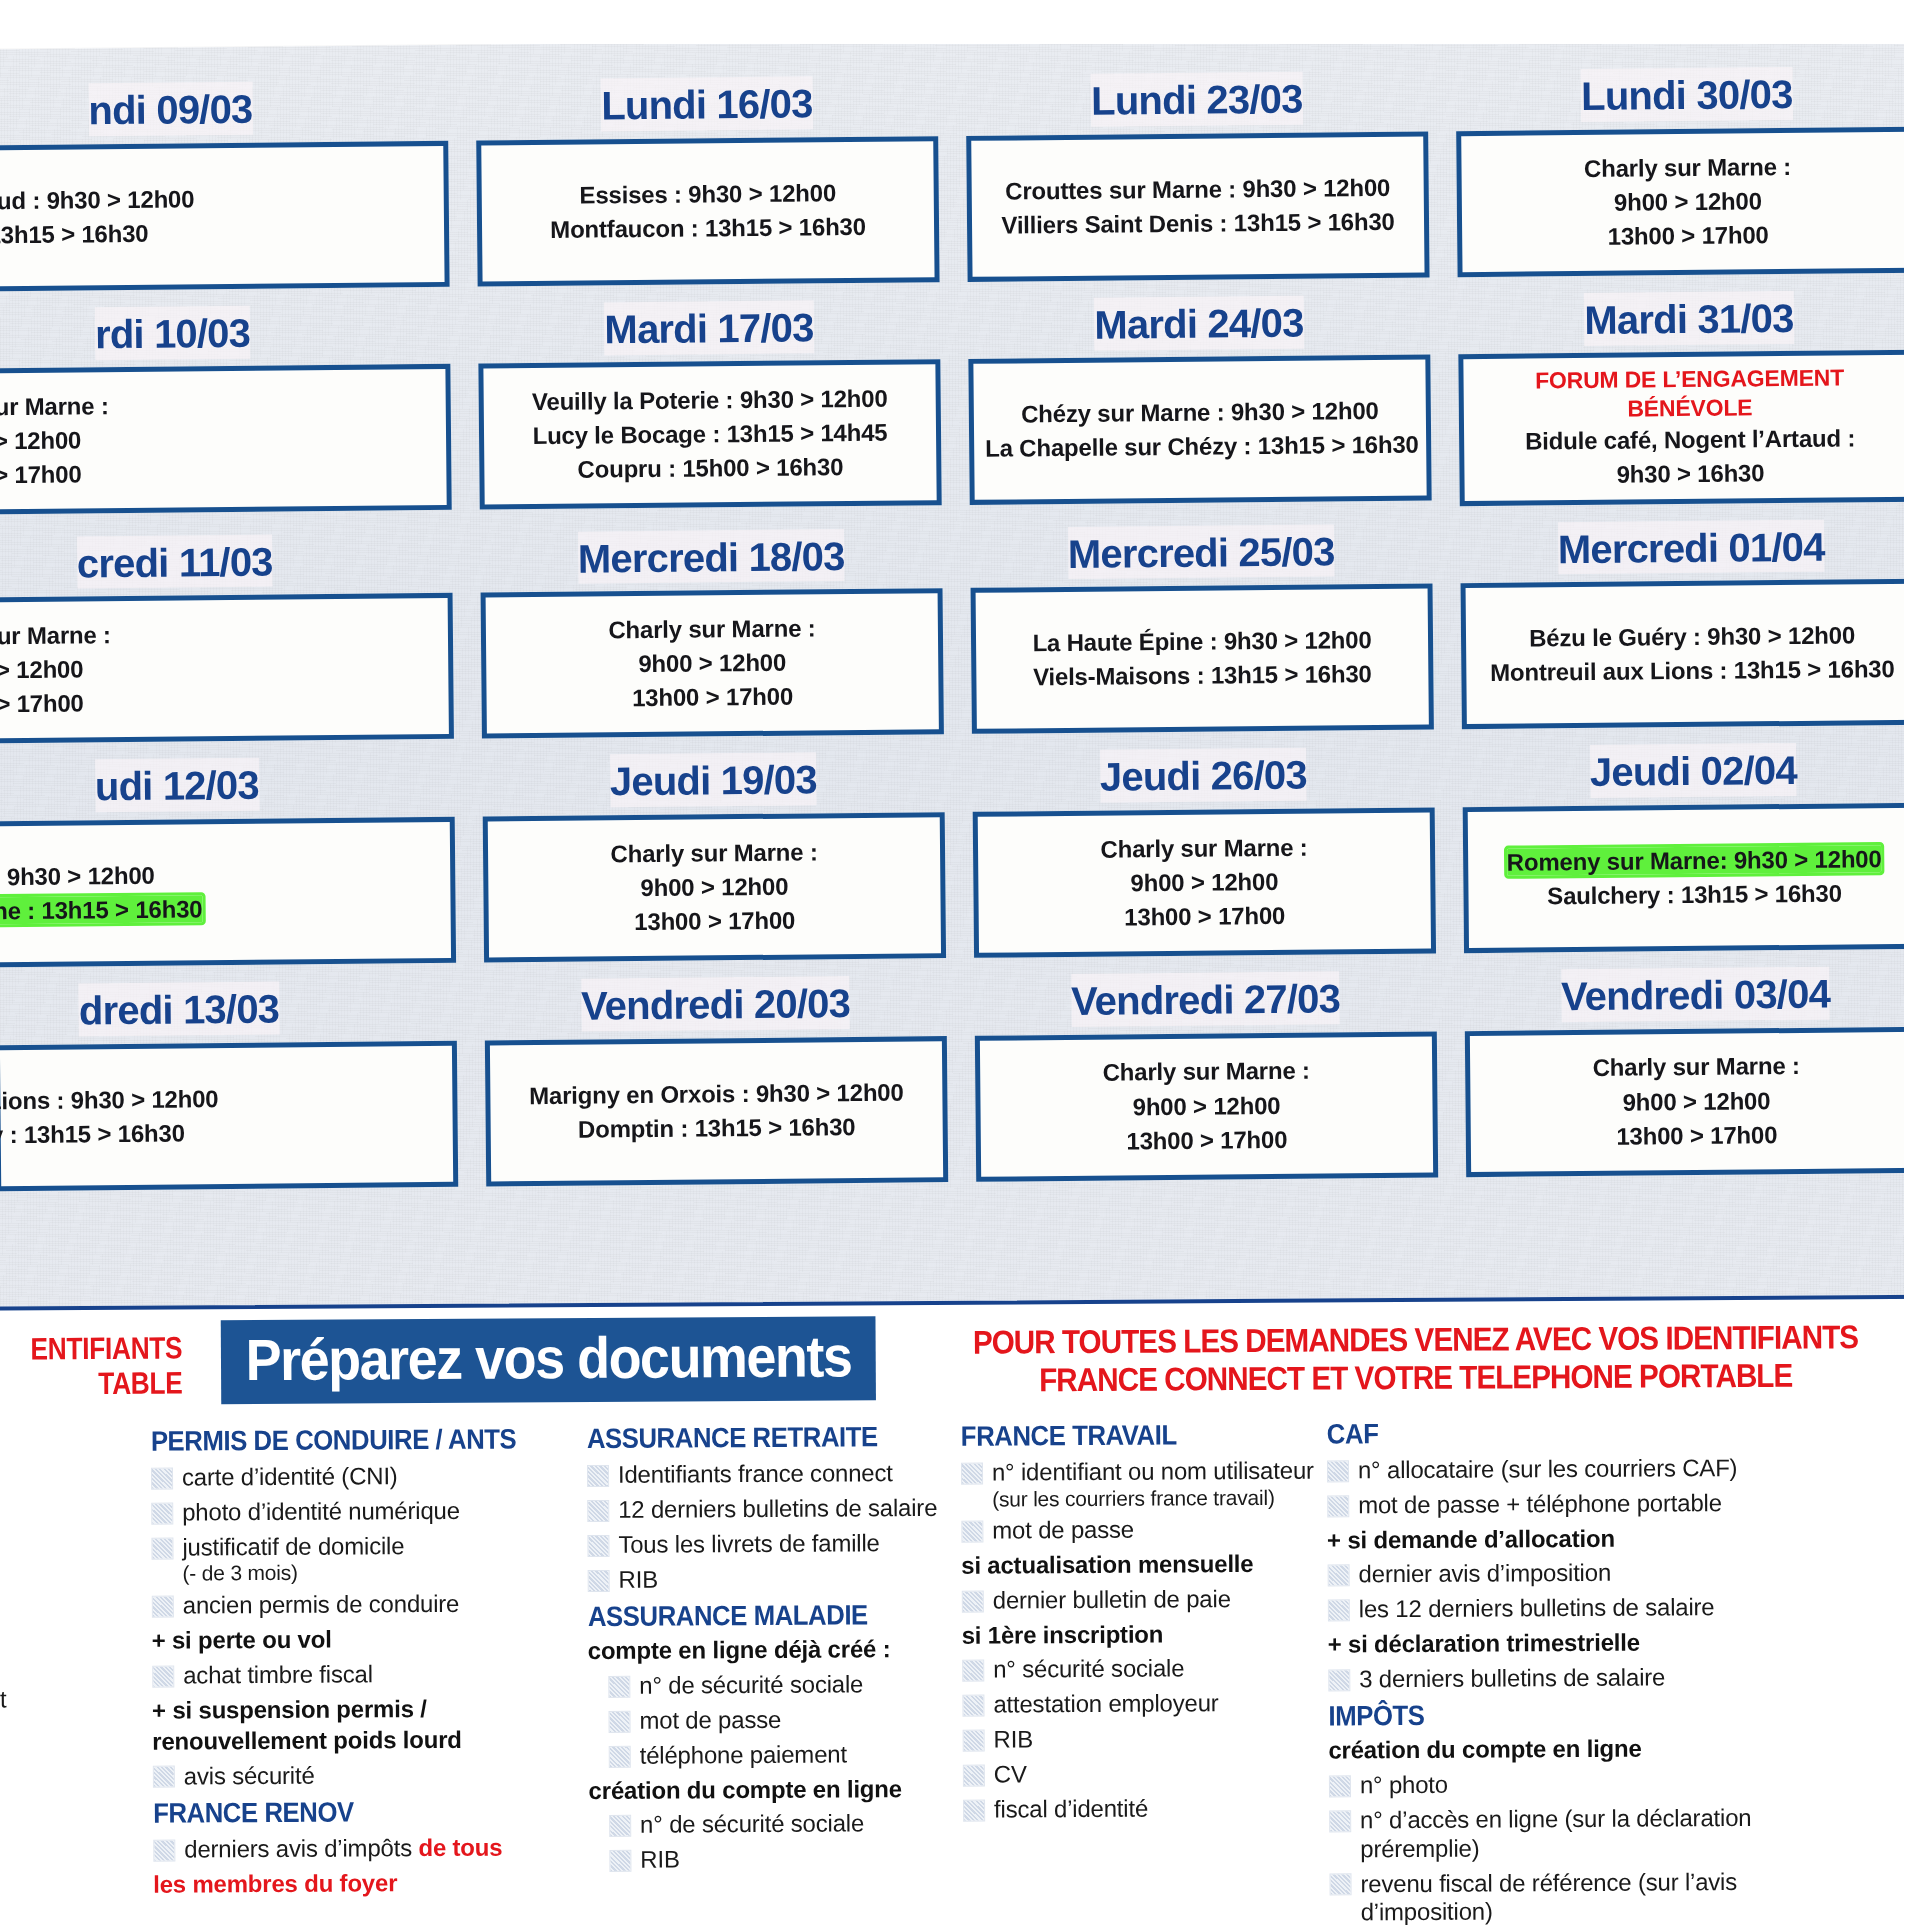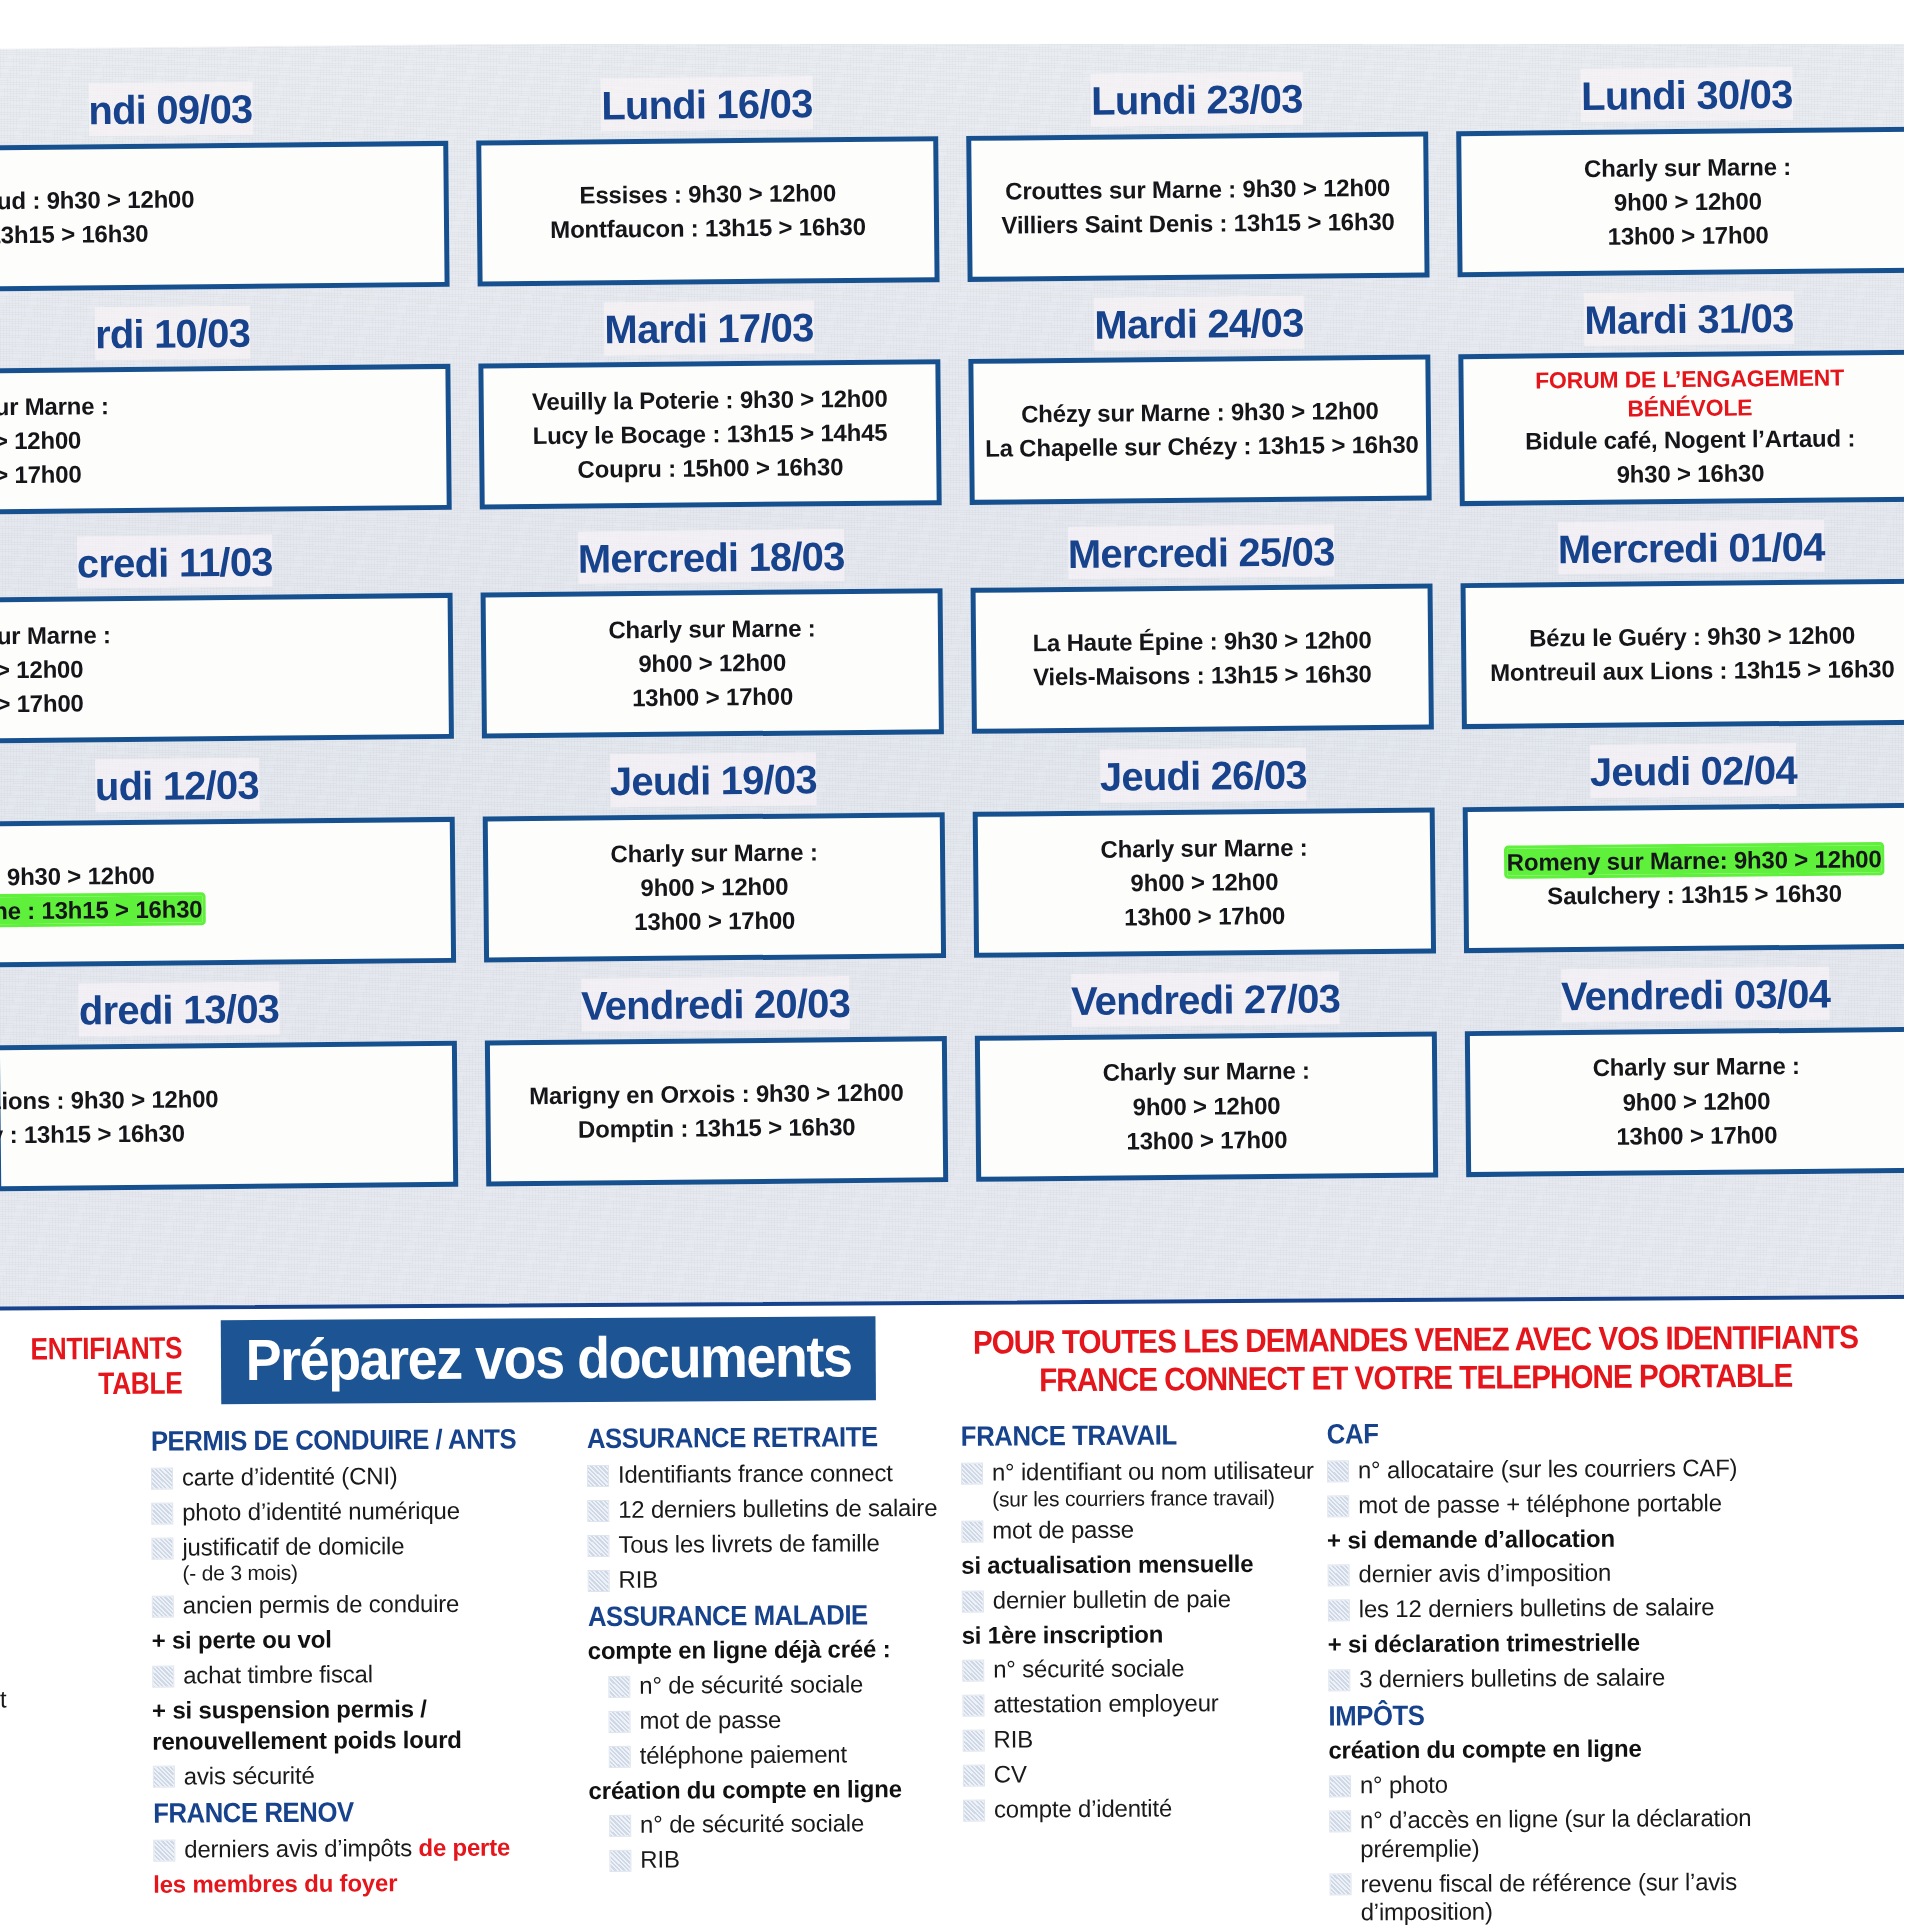--- a/index.html
+++ b/index.html
@@ -432,21 +432,21 @@
           </div>
           <div class="sub">+ si suspension permis /</div>
           <div class="sub">renouvellement poids lourd</div>
           <div class="item">
             <span class="box"></span>
             <span class="txt">avis sécurité</span>
           </div>
           <div class="sect">FRANCE RENOV</div>
           <div class="item">
             <span class="box"></span>
-            <span class="txt">derniers avis d’impôts <b class="red">de perte</b></span>
+            <span class="txt">derniers avis d’impôts <b class="red">de tous</b></span>
           </div>
           <div class="sub red">les membres du foyer</div>
         </div>
       <div class="dcol c2">
           <div class="sect">ASSURANCE RETRAITE</div>
           <div class="item">
             <span class="box"></span>
             <span class="txt">Identifiants france connect</span>
           </div>
           <div class="item">
@@ -512,21 +512,21 @@
           <div class="item">
             <span class="box"></span>
             <span class="txt">RIB</span>
           </div>
           <div class="item">
             <span class="box"></span>
             <span class="txt">CV</span>
           </div>
           <div class="item">
             <span class="box"></span>
-            <span class="txt">compte d’identité</span>
+            <span class="txt">fiscal d’identité</span>
           </div>
         </div>
       <div class="dcol c4">
           <div class="sect">CAF</div>
           <div class="item">
             <span class="box"></span>
             <span class="txt">n° allocataire (sur les courriers CAF)</span>
           </div>
           <div class="item">
             <span class="box"></span>

